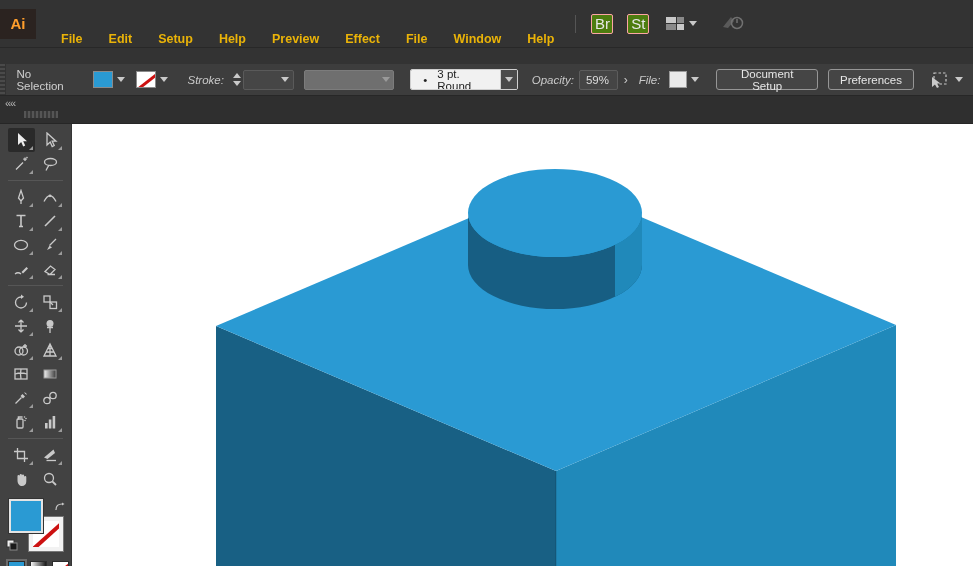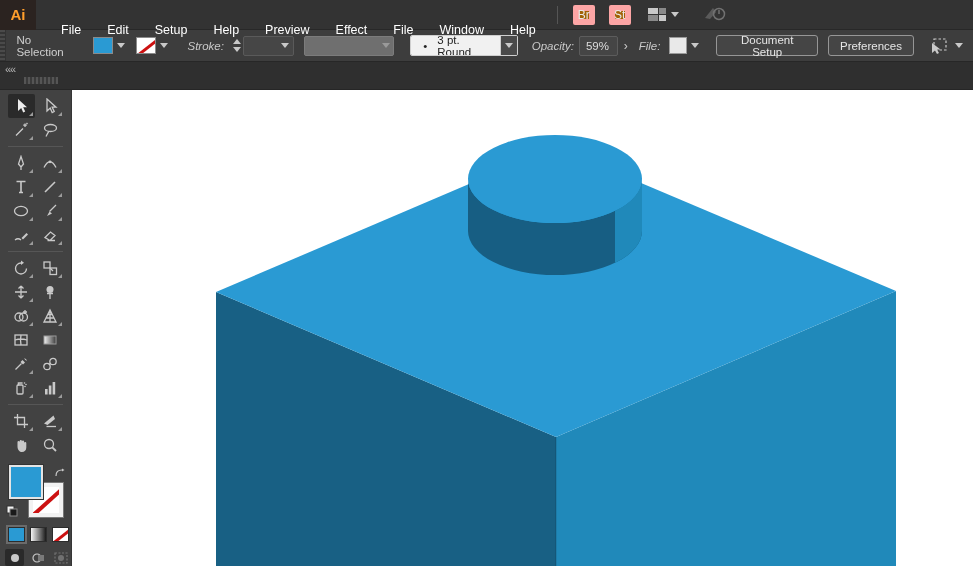--- a/index.html
+++ b/index.html
@@ -1,34 +1,34 @@
 <!DOCTYPE html>
 <html><head>
 <meta charset="utf-8">
 <style>
   * { box-sizing: border-box; margin: 0; padding: 0; }
   html,body { width:973px; height:566px; overflow:hidden; }
   body { font-family:"Liberation Sans", sans-serif; background:#333; }
   .app { position:relative; width:973px; height:566px; background:#333333; }
 
   
-  .menubar { height:30px; background:#333333; display:flex; align-items:center; border-bottom:1px solid #282828; }
+  .menubar { height:48px; background:#333333; display:flex; align-items:center; border-bottom:1px solid #282828; }
   .ai-logo { width:36px; height:30px; display:flex; align-items:center; justify-content:center;
              background:#2b2320; color:#ff9e2c; font-weight:bold; font-size:15px; }
   .menus { display:flex; align-items:center; margin-left:12px; }
-  .menu-item { color:#ffffff; font-size:12.5px; padding:16px 13px; height:30px; line-height:30px; cursor:default; }
+  .menu-item { color:#eab308; font-size:12.5px; padding:16px 13px; height:30px; line-height:30px; cursor:default;font-weight:bold; }
   .mb-sep { width:1px; height:18px; background:#555; margin:0 8px; }
-  .sq-btn { width:22px; height:20px; background:#a16207; border:6px solid #fca5a5; color:#e8e8e8;
-            font-size:12px; display:flex; align-items:center; justify-content:center; margin:0 7px; border-radius:2px; }
+  .sq-btn { width:22px; height:20px; background:#4d7c0f; border:1px solid #fca5a5; color:#e8e8e8;
+            font-size:15px; display:flex; align-items:center; justify-content:center; margin:0 7px; border-radius:2px; }
   .ws-switcher { display:flex; align-items:center; gap:5px; margin:0 10px; }
   .chev { width:0; height:0; border-left:4px solid transparent; border-right:4px solid transparent; border-top:5px solid #c9c9c9; }
   .touch-ico { opacity:.45; margin-left:14px; }
 
   
-  .controlbar { height:32px; background:#3d3d3d; border-bottom:1px solid #272727; display:flex; align-items:center; font-size:11.5px; color:#c9c9c9; }
+  .controlbar { height:32px; background:#3d3d3d; border-bottom:1px solid #272727; display:flex; align-items:center; font-size:11.5px; color:#c9c9c9;margin-top:16px; }
   .grip-v { width:7px; height:100%; background:repeating-linear-gradient(to bottom,#4a4a4a 0 2px,#353535 2px 4px); border-right:1px solid #333; }
   .cb-label { margin:0 5px; white-space:nowrap;font-style:italic; }
   .status-label { margin:0 14px 0 10px; color:#cfcfcf; }
   .swatch-w { display:flex; align-items:center; margin:0 4px; }
   .swatch { width:20px; height:17px; border:1px solid #8a8a8a; }
   .swatch.none { background:#fff; position:relative; overflow:hidden; }
   .swatch.none::after { content:""; position:absolute; left:-3px; top:7px; width:30px; height:2.5px; background:#cc1111; transform:rotate(-38deg); }
   .dd-btn { width:15px; height:17px; display:flex; align-items:center; justify-content:center; }
   .stepper { width:13px; height:20px; display:flex; flex-direction:column; align-items:center; justify-content:center; gap:3px; margin-left:2px; }
   .up-tri { width:0; height:0; border-left:4px solid transparent; border-right:4px solid transparent; border-bottom:5px solid #c9c9c9; }

